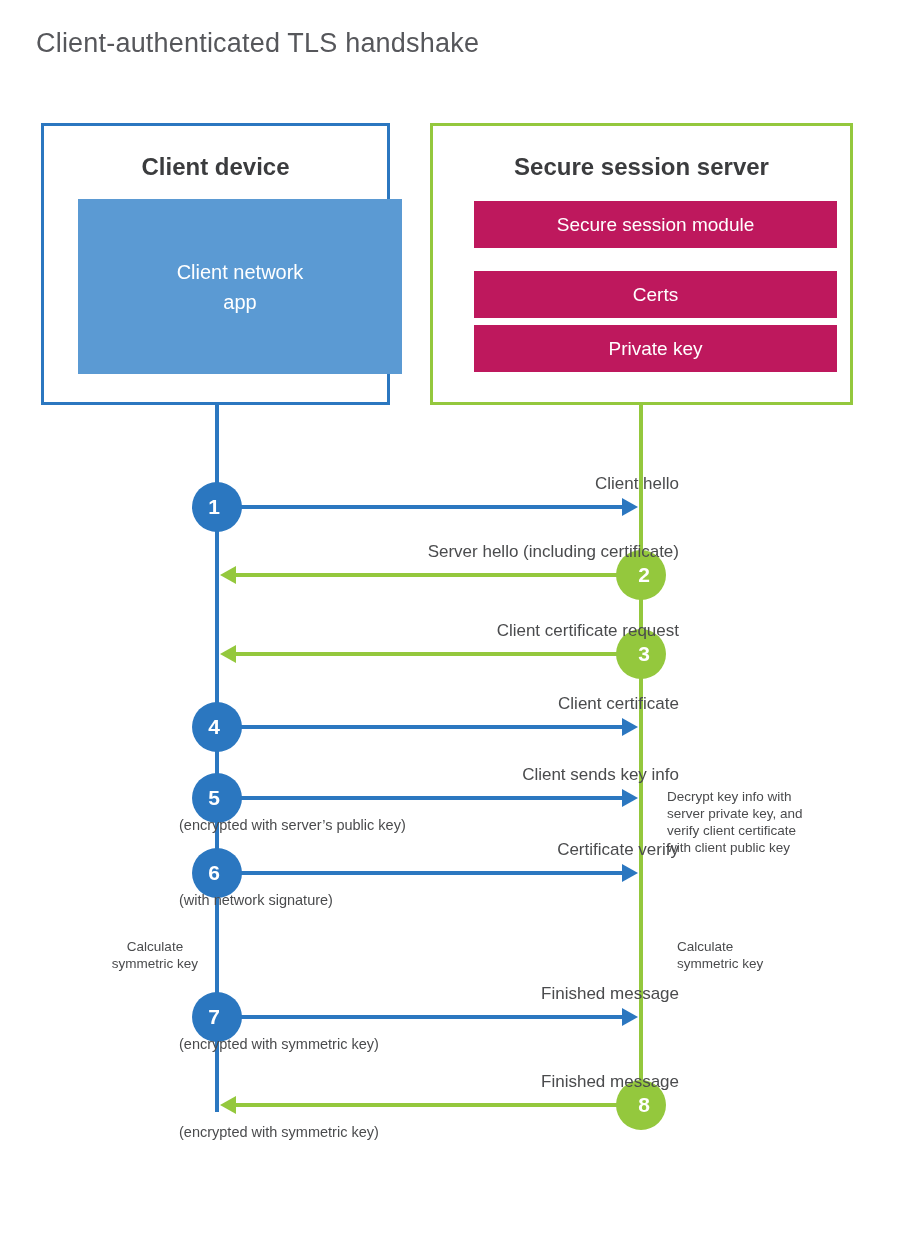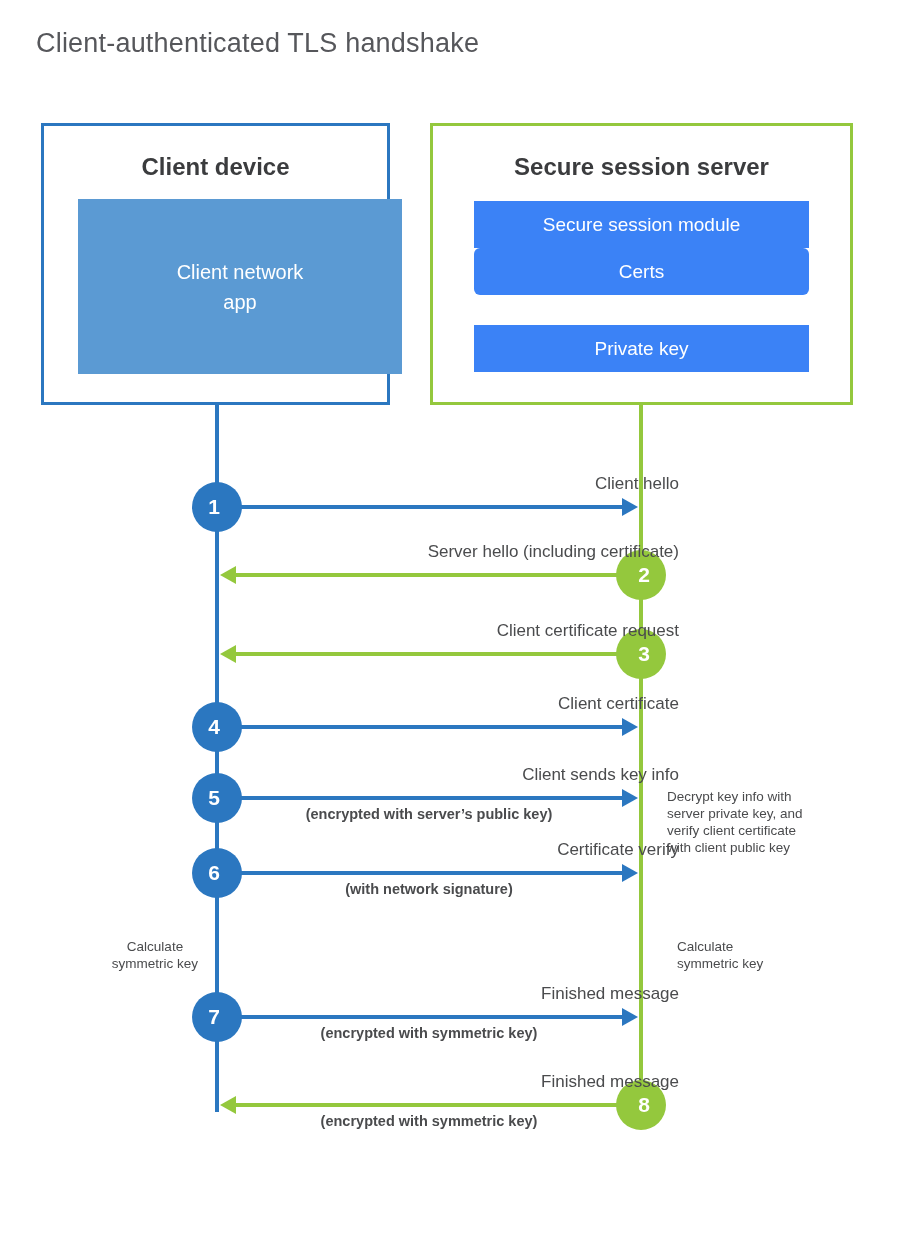--- a/index.html
+++ b/index.html
@@ -22,26 +22,26 @@
     position:absolute; top:27px; left:0; width:100%; text-align:center;
     font-size:24px; font-weight:bold; color:#3b3c3e;
   }
   .client-app {
     position:absolute; left:78px; top:199px; width:324px; height:175px;
     background:#5b9ad3; color:#ffffff; font-size:20px;
     display:flex; align-items:center; justify-content:center; text-align:center;
     white-space:pre-line; line-height:30px;
   }
   .server-module {
-    position:absolute; left:474px; width:335px; height:47px;
-    background:#3b82f6; color:#ffffff; font-size:19px;
+    position:absolute; left:474px; width:363px; height:47px;
+    background:#be185d; color:#ffffff; font-size:19px;
     display:flex; align-items:center; justify-content:center; text-align:center;
   }
   .server-module.m0 { top:201px; }
-  .server-module.m1 { top:248px;border-radius:6px; }
+  .server-module.m1 { top:271px; }
   .server-module.m2 { top:325px; }
 
   
   .lifeline { position:absolute; width:4px; top:404px; }
   .lifeline.client-line { left:215px; height:708px; background:#2b77c0; }
   .lifeline.server-line { left:639px; height:701px; background:#94c83d; }
 
   
   .step { position:absolute; left:0; width:900px; height:0; }
   .s1 { top:507px; } .s2 { top:575px; } .s3 { top:654px; } .s4 { top:727px; }
@@ -63,22 +63,22 @@
   .circle.blue  { left:192px; background:#2b77c0; }
   .circle.green { left:616px; background:#94c83d; }
   .circle.blue  span { position:relative; left:-3px; }
   .circle.green span { position:relative; left:3px; }
 
   .msg-label {
     position:absolute; left:179px; top:-33px; width:500px;
     text-align:right; font-size:17px; color:#4a4b4d;
   }
   .msg-sub {
-    position:absolute; left:179px; top:8px; width:500px;
-    text-align:center; font-size:14.5px; color:#4a4b4d;font-weight:bold;
+    position:absolute; left:179px; top:19px; width:500px;
+    font-size:14.5px; color:#4a4b4d;
   }
 
   
   .note { position:absolute; font-size:13.5px; line-height:17px; color:#4a4b4d;
           white-space:pre-line; }
   .note.decrypt   { left:667px; top:788px; width:180px; text-align:left; }
   .note.calc-left { left:95px;  top:938px; width:120px; text-align:center; }
   .note.calc-right{ left:677px; top:938px; width:120px; text-align:left; }
 </style>
 </head>

